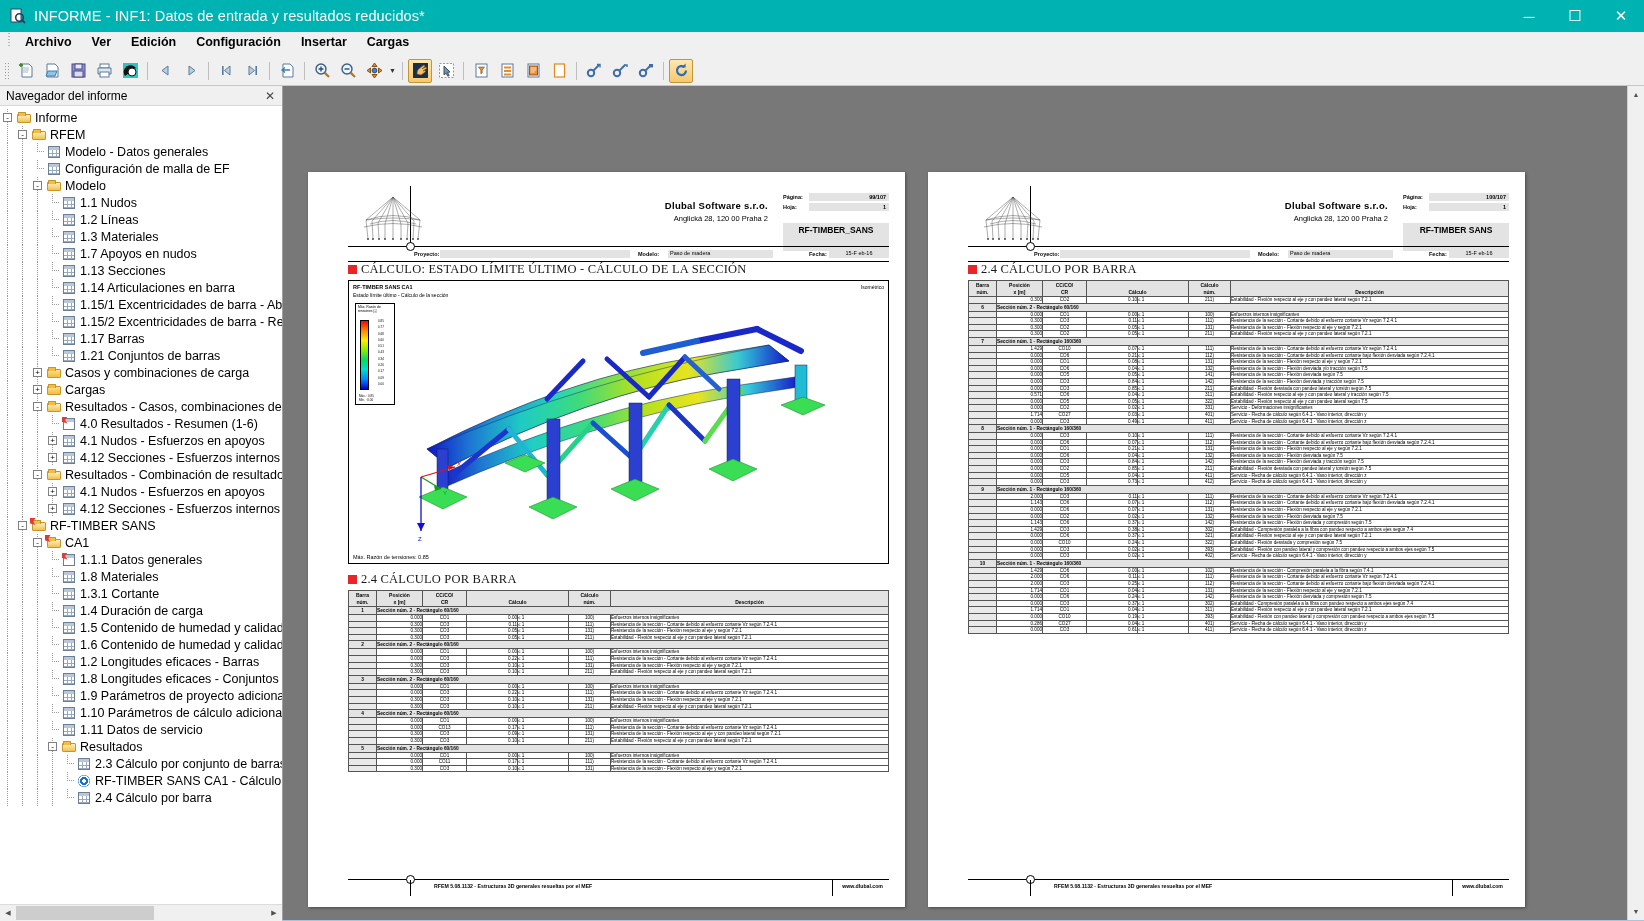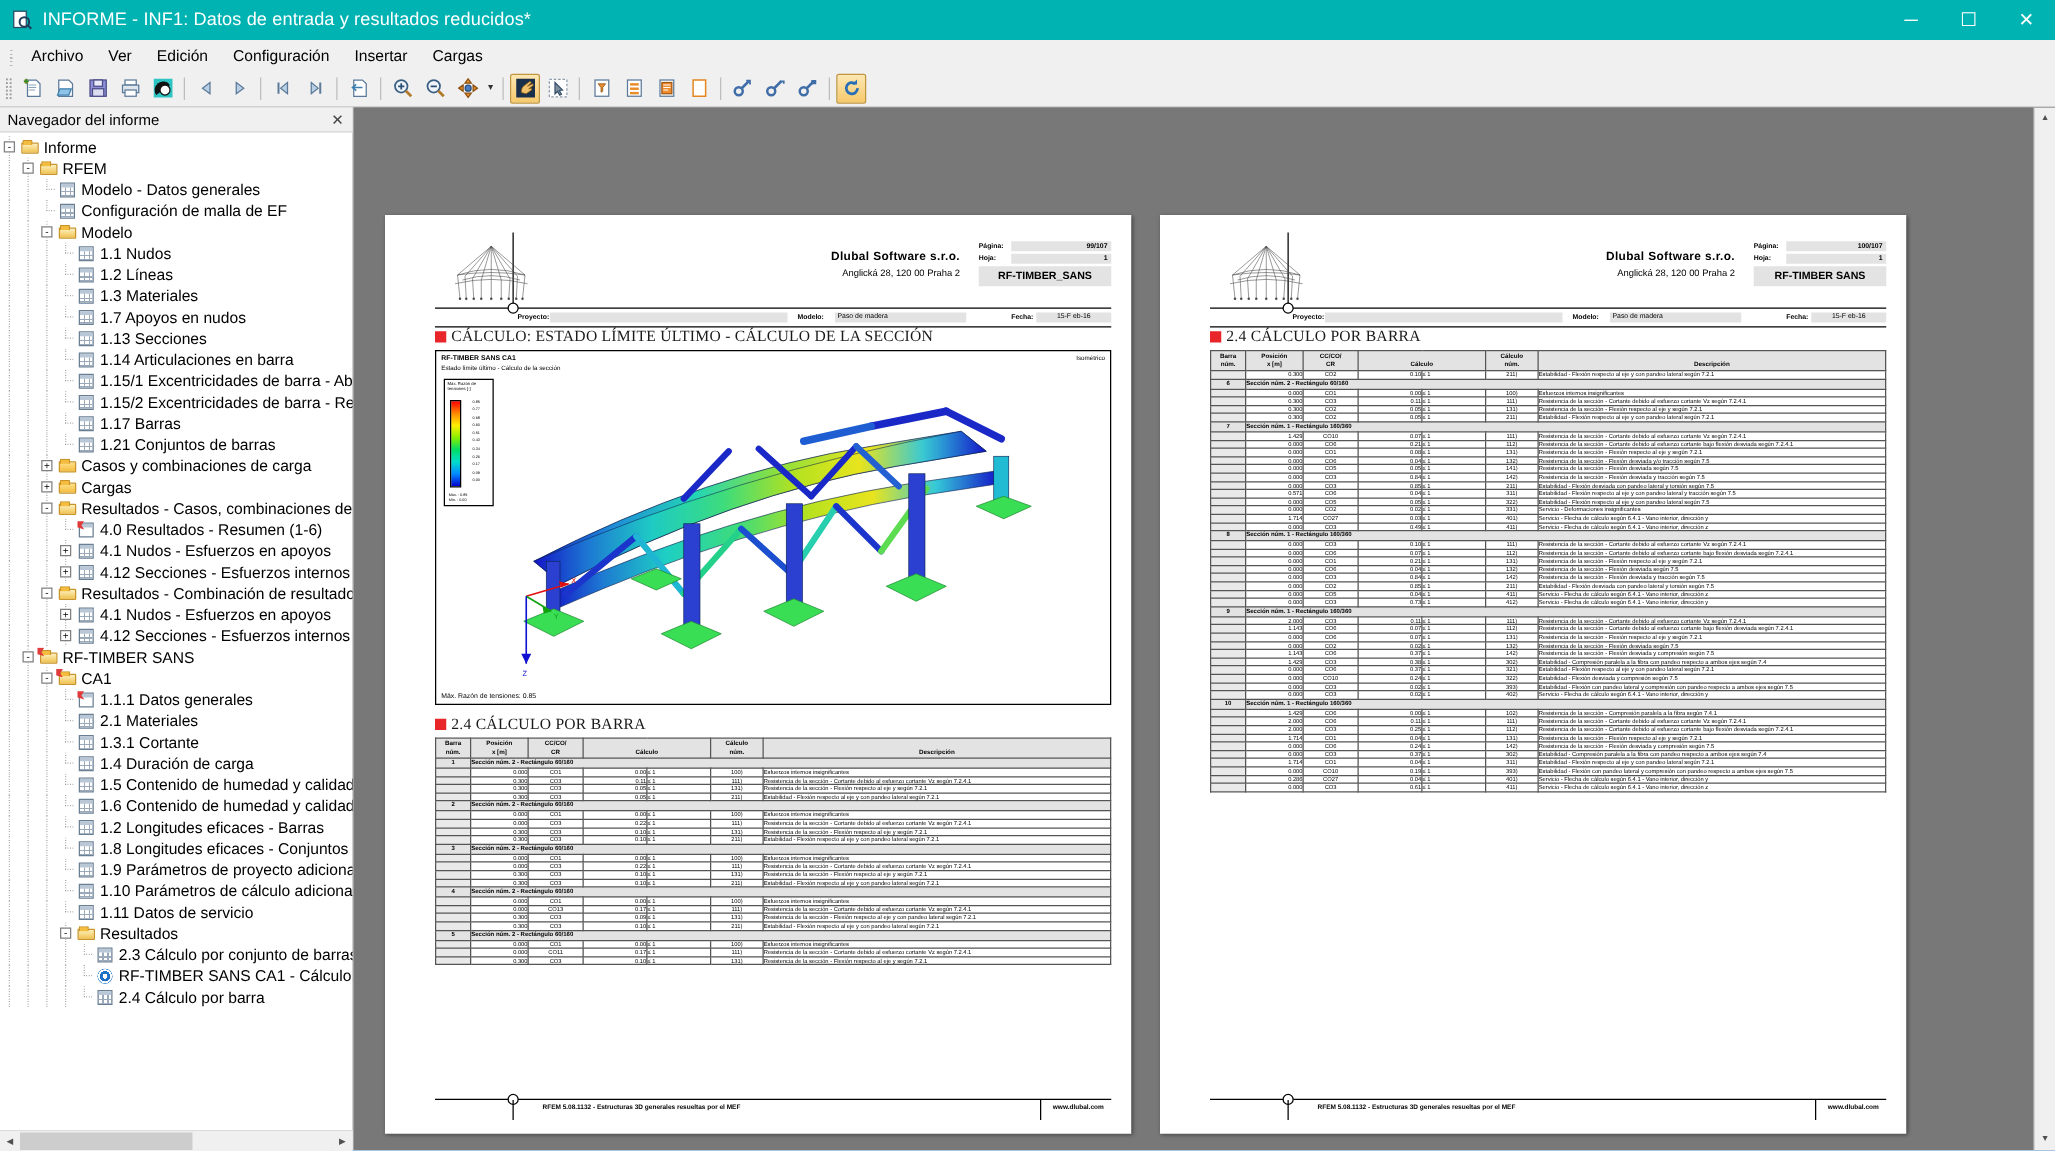--- a/index.html
+++ b/index.html
@@ -25,23 +25,24 @@
   #title-text { font-size: 14.5px; color: #ffffff; letter-spacing: .1px; }
   #winbtns { position: absolute; right: 0; top: 0; height: 32px; display: flex; }
   .winbtn {
     width: 46px; height: 32px; display: flex;
     align-items: center; justify-content: center;
     color: #ffffff; font-size: 15px;
   }
   
   #menubar {
     height: 24px; background: #f0f0f0;
-    display: flex; align-items: flex-end;
+    display: flex; align-items: flex-start;
     border-bottom: 1px solid #f0f0f0;
     padding-left: 6px;
+    font-weight: bold;
   }
   #menubar .grip { width: 7px; height: 16px; margin-right: 2px;
      background: repeating-linear-gradient(to bottom,#b8b8b8 0 1px,transparent 1px 3px);
      background-size: 2px 100%; background-repeat: no-repeat;
      background-position: 2px 1px; }
   .menuitem {
     padding: 3px 10px; font-size: 12.5px; color: #000;
     cursor: default;
   }
   
@@ -162,22 +163,22 @@
   .pg-company {
     position:absolute; left: 120px; top: 14px; width: 300px; text-align:right;
   }
   .pg-company .c1 { font-size: 9.5px; font-weight: bold; letter-spacing:.3px; }
   .pg-company .c2 { font-size: 7.5px; margin-top: 3px; }
   .pg-meta { position:absolute; right: 0; top: 6px; width: 106px; font-size: 5.5px; }
   .meta-row { display:flex; align-items:center; height: 9px; margin-bottom: 1px; }
   .meta-lbl { width: 26px; font-weight: bold; font-size:5.5px; }
   .meta-val { flex:1; background:#e3e3e3; height: 8px; text-align:right; padding-right:3px;
      font-size:5.5px; line-height:8px; font-weight: bold; }
-  .meta-big { background:#e3e3e3; height: 16px; text-align:center; font-weight:bold;
-     font-size: 8.5px; line-height: 15px; margin-top:2px; }
+  .meta-big { background:#e3e3e3; height: 28px; text-align:center; font-weight:bold;
+     font-size: 8.5px; line-height: 15px; margin-top:12px; }
   .hrule { height: 1px; background:#000; position: relative; }
   .hrule .knob {
     position:absolute; left: 58px; top: -4px; width: 9px; height:9px; border-radius:50%;
     background:#fff; border:1px solid #000;
   }
   .vrule-top { position:absolute; left: 62px; top: 0; width:1px; height: 60px; background:#000; }
   .pg-proj {
     display:flex; align-items:center; height: 13px; font-size:5.5px; position: relative;
   }
   .pg-proj .seg { background:#e3e3e3; height:8px; }
@@ -745,21 +746,21 @@
           <span class="tlabel">1.1.1 Datos generales</span>
         </div>
         <div class="tnode">
           <span class="tgutter vline"></span>
           <span class="tgutter vline"></span>
           <span class="tgutter vline"></span>
           <span class="tstub"></span>
           <span class="ticon">
             <span class="ic-grid"></span>
           </span>
-          <span class="tlabel">2.1 Materiales</span>
+          <span class="tlabel">1.8 Materiales</span>
         </div>
         <div class="tnode">
           <span class="tgutter vline"></span>
           <span class="tgutter vline"></span>
           <span class="tgutter vline"></span>
           <span class="tstub"></span>
           <span class="ticon">
             <span class="ic-grid"></span>
           </span>
           <span class="tlabel">1.3.1 Cortante</span>

